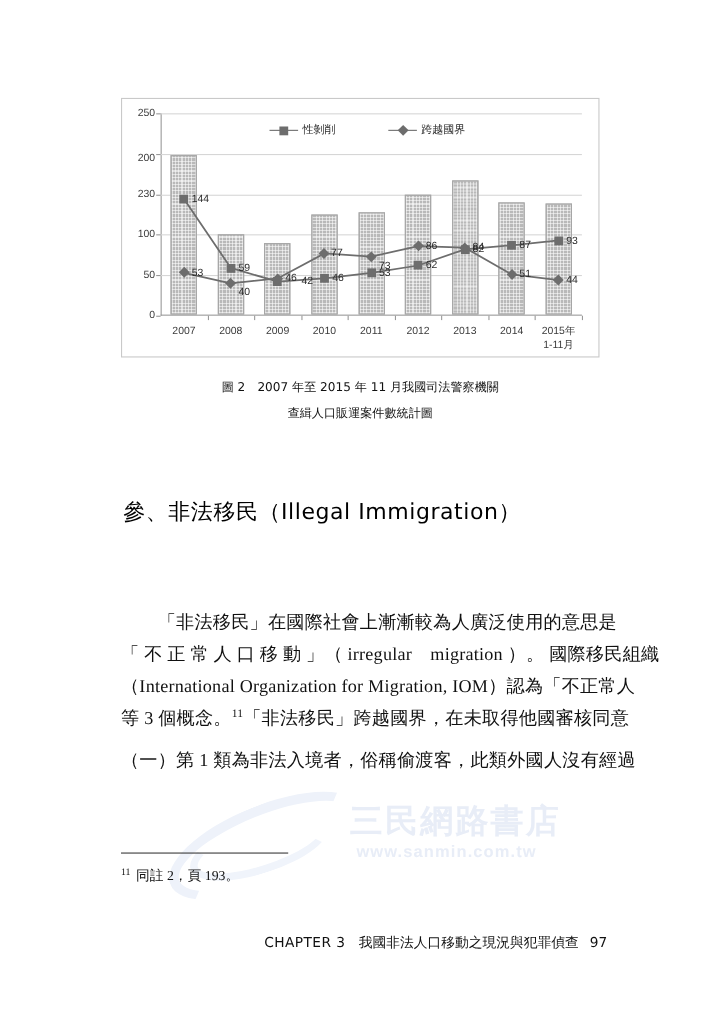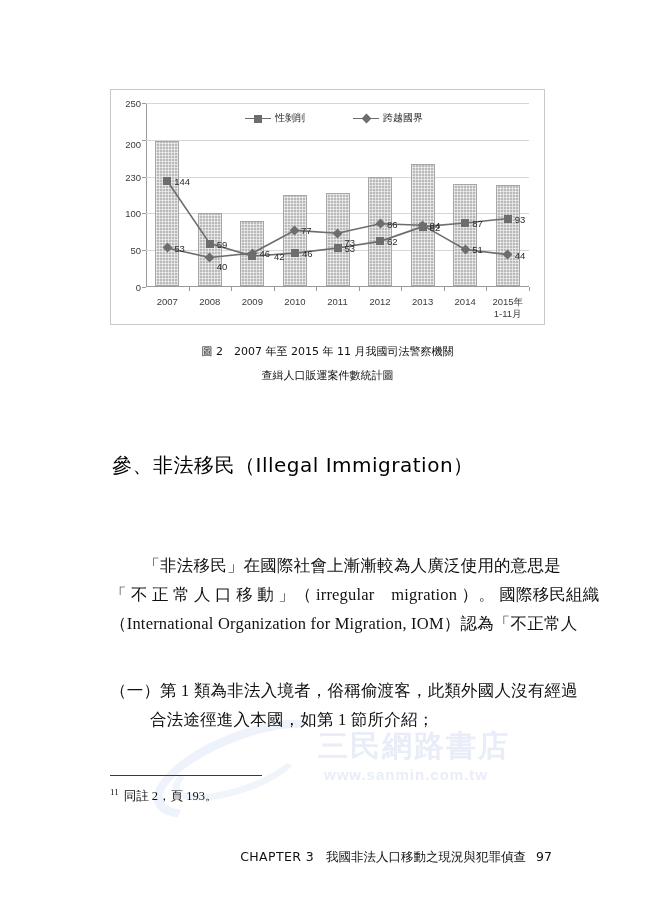--- a/index.html
+++ b/index.html
@@ -486,25 +486,25 @@
   <div>圖 2　2007 年至 2015 年 11 月我國司法警察機關</div>
   <div>查緝人口販運案件數統計圖</div>
 </div>
 
 <div class="section-heading">參、非法移民（Illegal Immigration）</div>
 
 <div class="body-block">
   <div class="para-line">　　「非法移民」在國際社會上漸漸較為人廣泛使用的意思是</div>
   <div class="para-line">「 不 正 常 人 口 移 動 」（ irregular　migration ）。 國際移民組織</div>
   <div class="para-line">（International Organization for Migration, IOM）認為「不正常人</div>
+  <div class="para-line"><span>等 3 個概念。</span><sup class="fn">11</sup><span>「非法移民」跨越國界，在未取得他國審核同意</span></div>
 </div>
 
 <div class="list-block">
   <div class="list-line">（一）第 1 類為非法入境者，俗稱偷渡客，此類外國人沒有經過</div>
-  <div class="list-line cont">合法途徑進入本國，如第 1 節所介紹；</div>
 </div>
 
 <div class="footnote-rule"></div>
 <div class="footnote">
   <sup>11</sup><span>同註 2，頁 193。</span>
 </div>
 
 <div class="page-footer">
   <span class="chap">CHAPTER 3</span><span class="sep"></span><span>我國非法人口移動之現況與犯罪偵查</span><span class="pno">97</span>
 </div>

